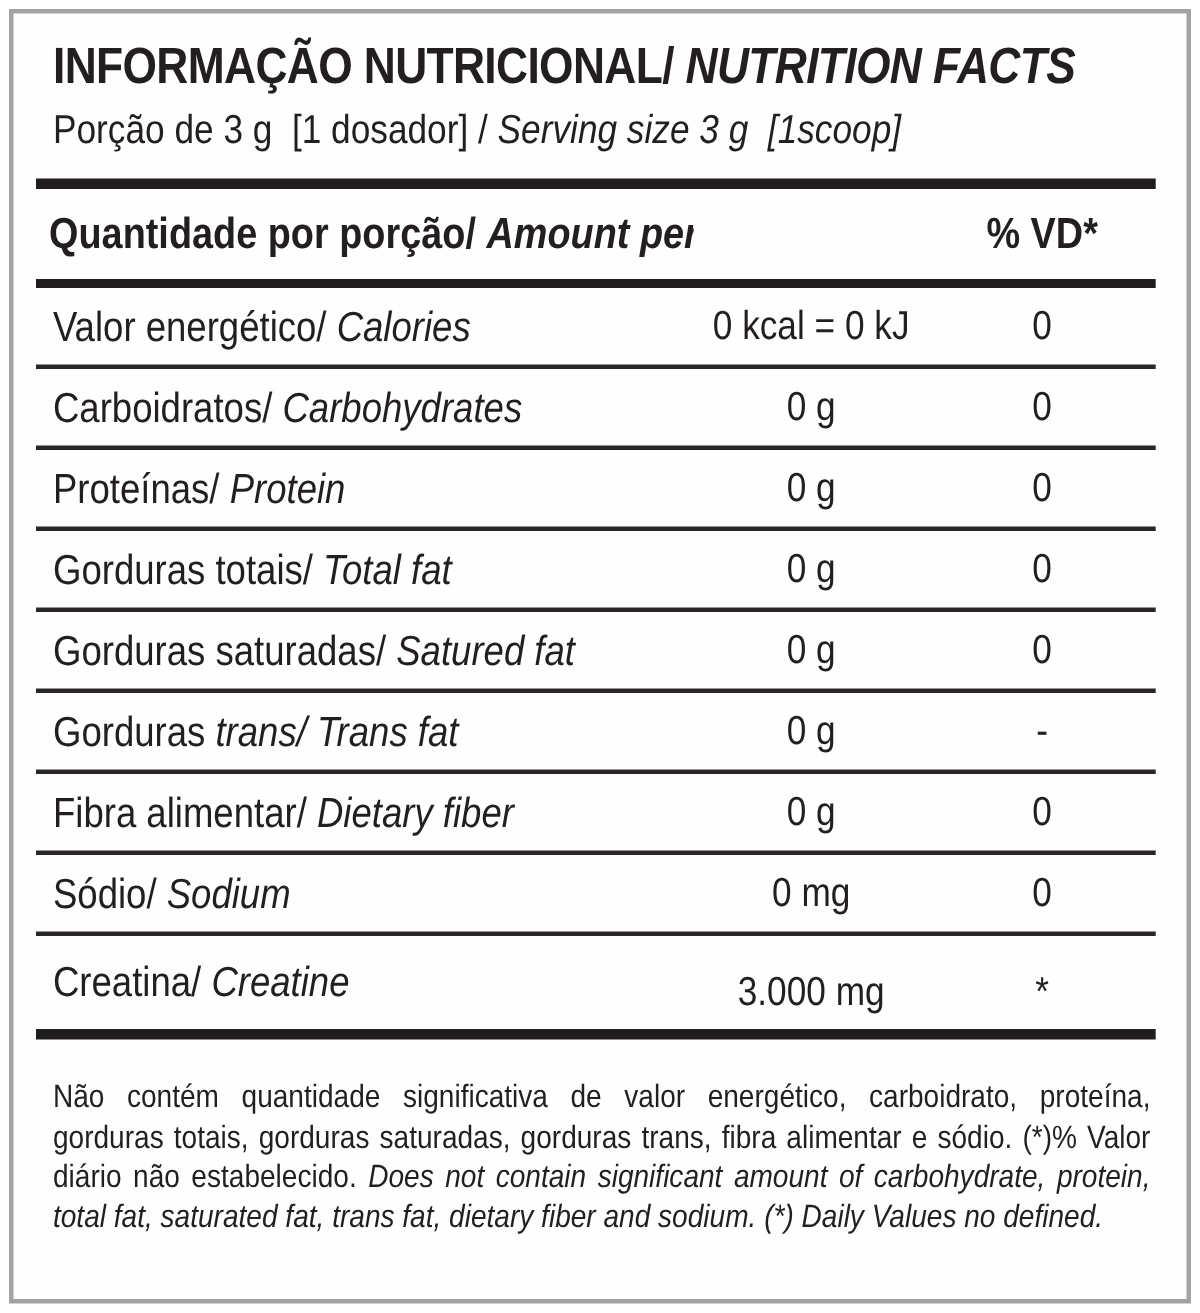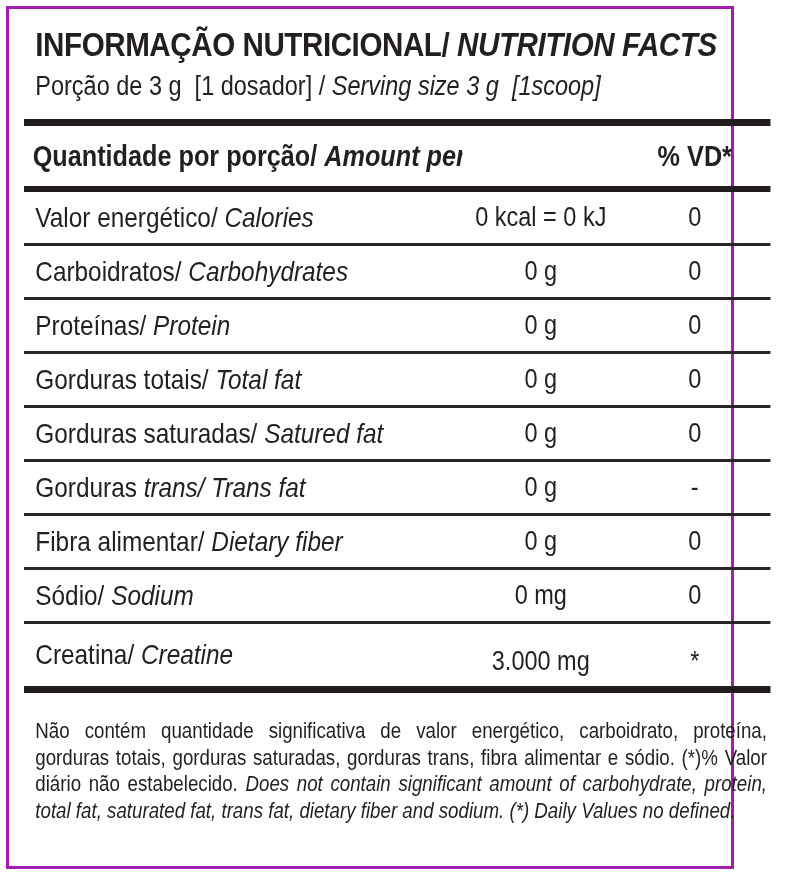--- a/index.html
+++ b/index.html
@@ -6,22 +6,22 @@
   html, body {
     width: 800px; height: 875px;
     background: #ffffff;
     font-family: "Liberation Sans", sans-serif;
     color: #231f20;
     overflow: hidden;
   }
   .frame {
     position: absolute;
     left: 6px; top: 6px;
-    width: 728px; height: 863px;
-    border: 3px solid #a21caf;
+    width: 788px; height: 863px;
+    border: 3px solid #a3a3a3;
     background: #fffefe;
   }
   
   .content {
     position: absolute;
     left: 15px; top: 8px;
     width: 858px;
     transform: scaleX(0.87);
     transform-origin: 0 0;
   }

